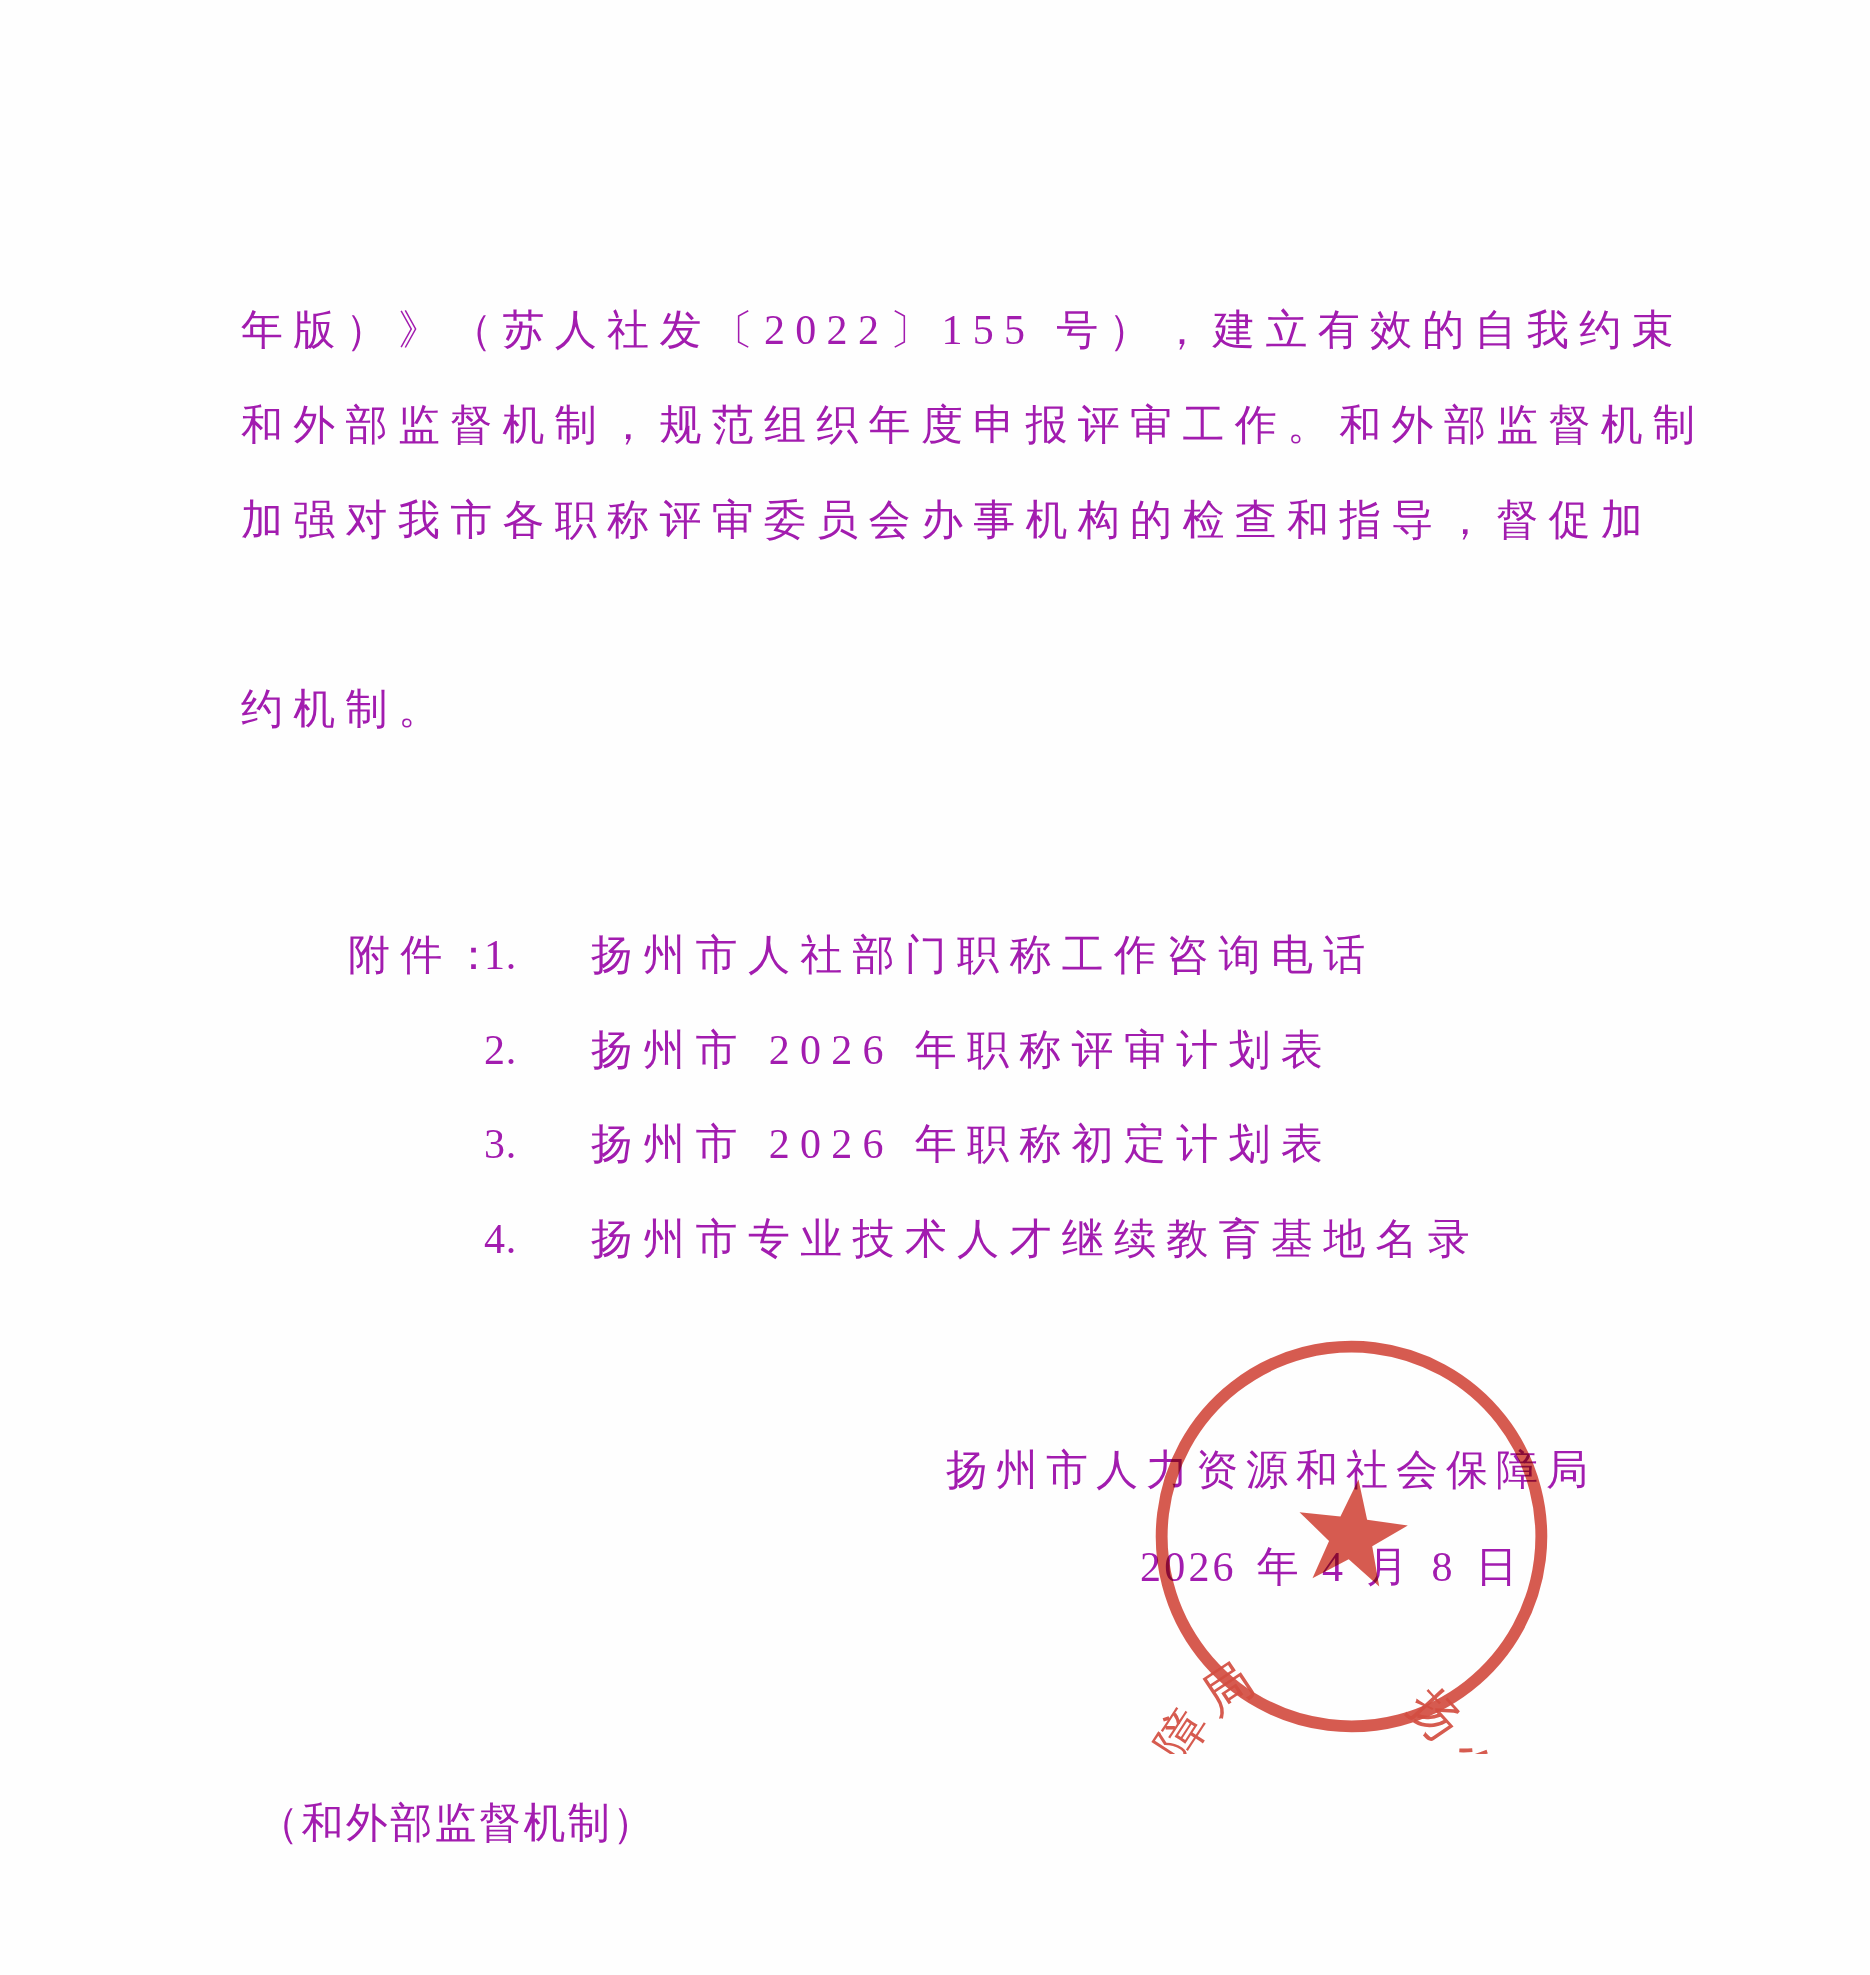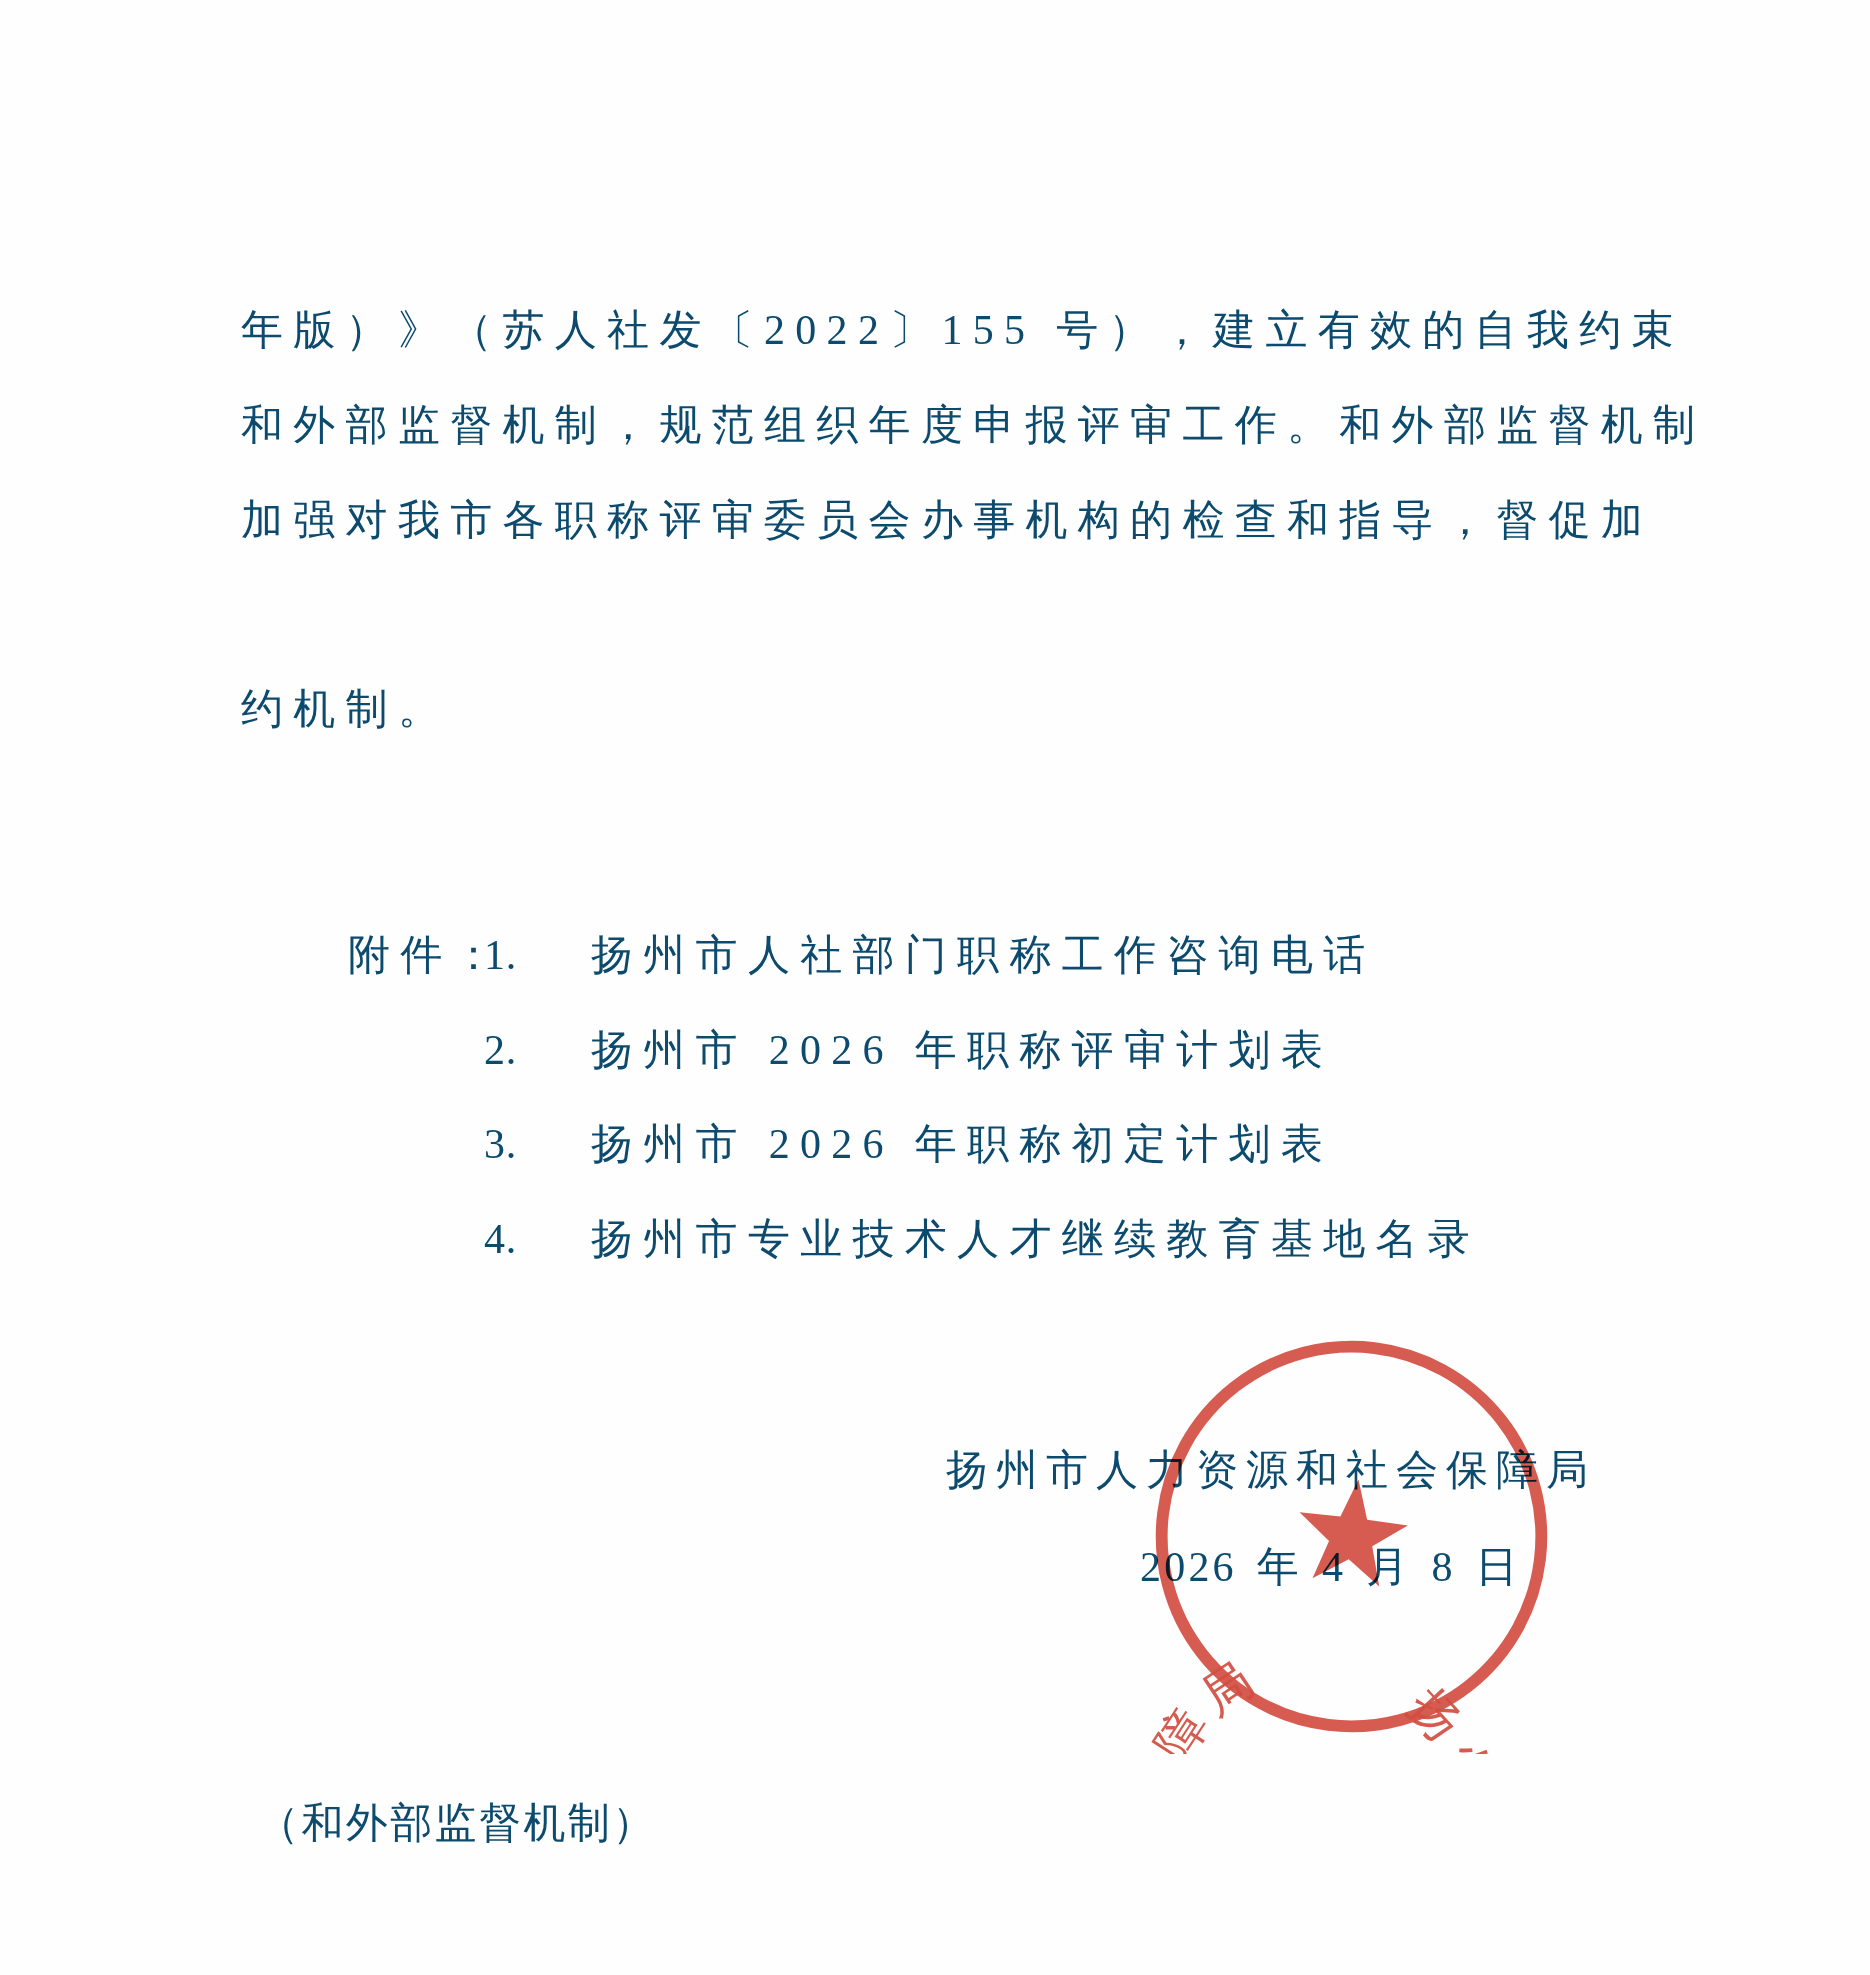--- a/index.html
+++ b/index.html
@@ -9,21 +9,21 @@
     font-family:"Liberation Serif","DejaVu Serif",serif;
     position:relative;
     overflow:hidden;
   }
   .page{
     position:absolute;left:0;top:0;width:1871px;height:2658px;
     background:#fefefe;
   }
   .txt{
     position:absolute;
-    color:#0c4a6e;
+    color:#a21caf;
     font-size:42px;
     letter-spacing:10.3px;
     white-space:nowrap;
     line-height:1.25;
   }
   .body-line{left:241px;}
   .attach-line{left:348px;margin-top:48px;}
   .attach-label{display:inline-block;width:136px;letter-spacing:10.3px;}
   .attach-line.cont{left:484px;}
   .attach-num{display:inline-block;width:107px;letter-spacing:0.8px;}

